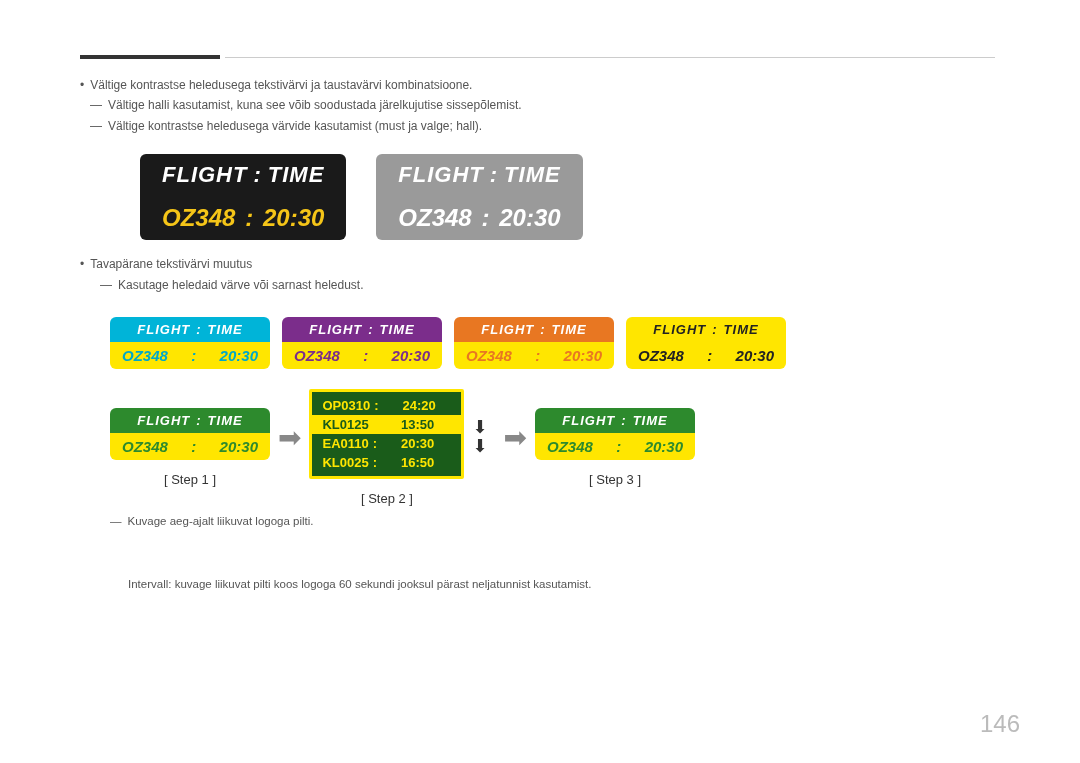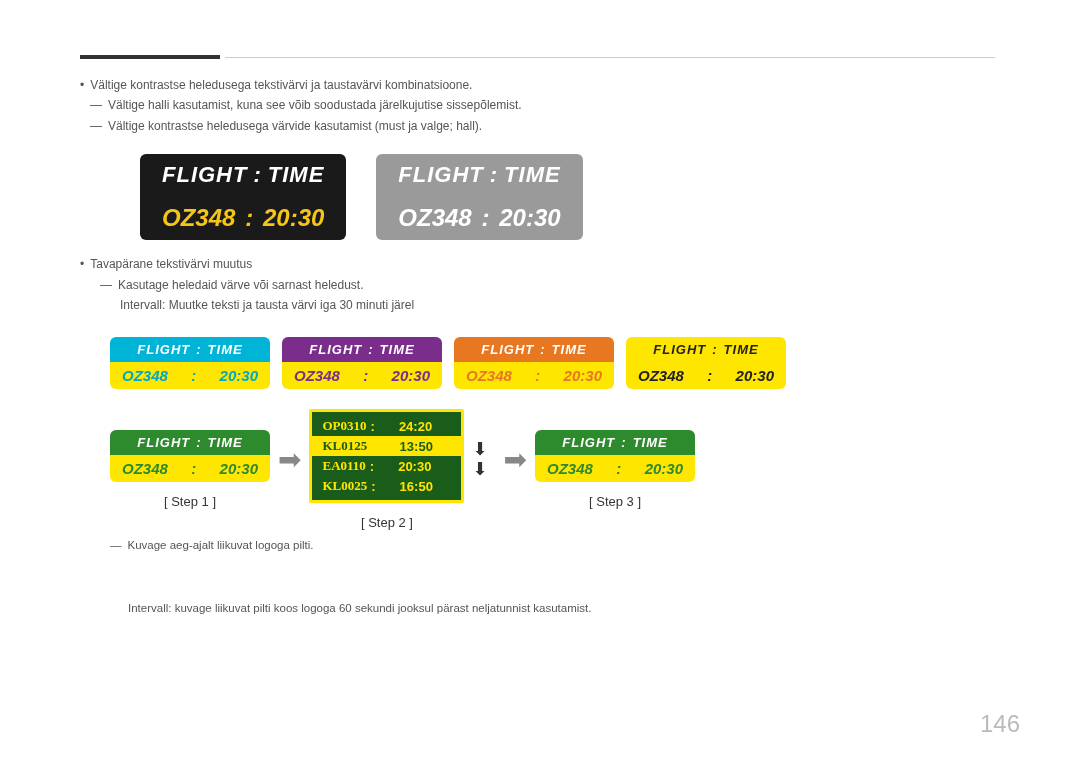--- a/index.html
+++ b/index.html
@@ -172,21 +172,21 @@
     .scroll-row {
       display: flex;
       align-items: center;
       justify-content: flex-start;
       padding: 2px 10px;
       font-size: 13px;
       font-weight: 700;
       color: #ffe600;
       gap: 4px;
     }
-    .scroll-row .flight-code { color: #ffe600; font-family: Liberation Serif, serif; }
+    .scroll-row .flight-code { color: #ffe600; }
     .scroll-row .time { color: #ffe600; margin-left: 20px; }
     .scroll-row.highlighted { background: #ffe600; }
     .scroll-row.highlighted .flight-code, .scroll-row.highlighted .time { color: #1a5c1a; }
 
     
     .arrow-right {
       font-size: 28px;
       color: #888;
       margin: 0 8px;
       margin-bottom: 20px;
@@ -284,23 +284,20 @@
   </div>
 
   <div class="text-block" style="margin-top: 14px;">
     <div class="bullet">
       <span>•</span>
       <span>Tavapärane tekstivärvi muutus</span>
     </div>
     <div class="dash-line" style="padding-left: 20px;">
       <span>Kasutage heledaid värve või sarnast heledust.</span>
     </div>
-    <div style="padding-left: 40px; font-size: 12px; color: #555;">
-      <span>Intervall: Muutke teksti ja tausta värvi iga 30 minuti järel</span>
-    </div>
   </div>
 
   <div class="small-cards-section">
 
     <div class="flight-card small-card card-cyan-yellow">
       <div class="header-row">
         <span>FLIGHT</span>
         <span class="colon">:</span>
         <span>TIME</span>
       </div>

